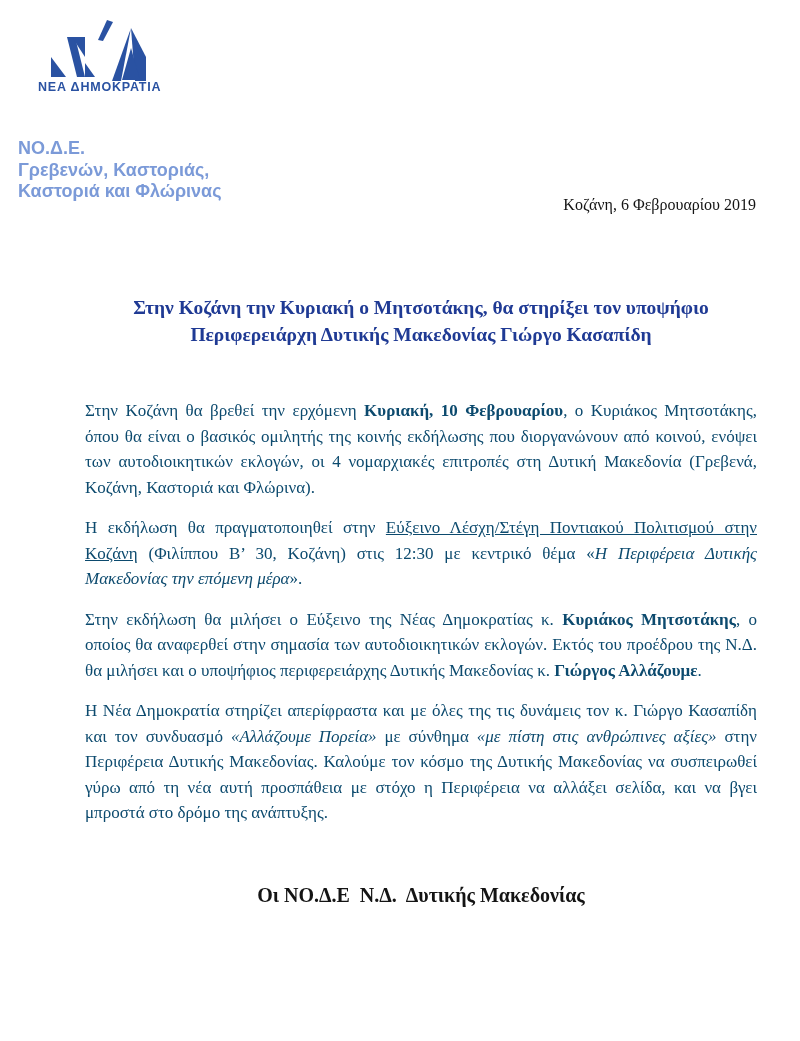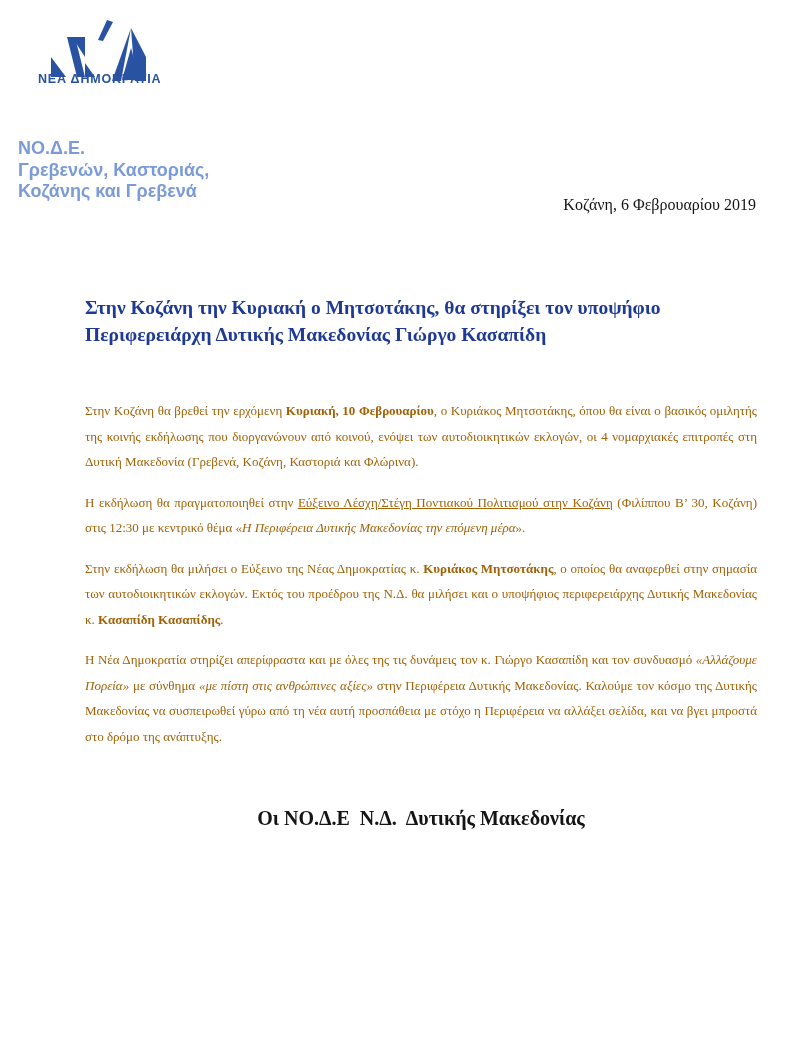--- a/index.html
+++ b/index.html
@@ -18,21 +18,21 @@
     position: absolute;
     left: 40px;
     top: 18px;
     width: 108px;
     height: 64px;
   }
   .logo-mark polygon { fill: var(--logo-blue, #2A52A2); }
   .logo-wordmark {
     position: absolute;
     left: 38px;
-    top: 72px;
+    top: 80px;
     width: 125px;
     font-family: "Liberation Sans", sans-serif;
     font-weight: bold;
     font-size: 12.5px;
     letter-spacing: 0.8px;
     color: var(--logo-blue, #2A52A2);
     white-space: nowrap;
   }
   .node-block {
     position: absolute;
@@ -64,32 +64,33 @@
   }
   .doc-title {
     text-align: center;
     font-weight: bold;
     font-size: 20.5px;
     line-height: 26px;
     color: #141414;
   }
   .doc-subtitle {
     margin-top: 17px;
+    text-align: center;
     font-weight: bold;
     font-size: 19.5px;
     line-height: 26.5px;
     color: var(--subtitle-blue, #1F3A94);
   }
   .body-text { margin-top: 50px; }
   .body-text p {
     margin: 0 0 15px 0;
-    font-size: 13px;
+    font-size: 17px;
     line-height: 25.5px;
     text-align: justify;
-    color: #a16207;
+    color: #0c4a6e;
   }
   .signature {
     margin-top: 58px;
     text-align: center;
     font-weight: bold;
     font-size: 20px;
     white-space: pre;
     color: #141414;
   }
 </style>
@@ -114,35 +115,35 @@
 
     <polygon points="131,28 146,57 146,81 135,81"></polygon>
 
     <polygon points="131,48 122,80 140,80"></polygon>
   </svg>
   <div class="logo-wordmark">ΝΕΑ ΔΗΜΟΚΡΑΤΙΑ</div>
 
   <div class="node-block">
     <div>ΝΟ.Δ.Ε.</div>
     <div>Γρεβενών, Καστοριάς,</div>
-    <div>Κοζάνης και Γρεβενά</div>
+    <div>Καστοριά και Φλώρινας</div>
   </div>
 
   <div class="dateline">Κοζάνη, 6 Φεβρουαρίου 2019</div>
 
   <div class="doc-main">
 
     <div class="doc-subtitle">
       <div>Στην Κοζάνη την Κυριακή ο Μητσοτάκης, θα στηρίξει τον υποψήφιο</div>
       <div>Περιφερειάρχη Δυτικής Μακεδονίας Γιώργο Κασαπίδη</div>
     </div>
 
     <div class="body-text">
       <p><span>Στην Κοζάνη θα βρεθεί την ερχόμενη </span><span style="font-weight: bold;">Κυριακή, 10 Φεβρουαρίου</span><span>, ο Κυριάκος Μητσοτάκης, όπου θα είναι ο βασικός ομιλητής της κοινής εκδήλωσης που διοργανώνουν από κοινού, ενόψει των αυτοδιοικητικών εκλογών, οι 4 νομαρχιακές επιτροπές στη Δυτική Μακεδονία (Γρεβενά, Κοζάνη, Καστοριά και Φλώρινα).</span></p>
       <p><span>Η εκδήλωση θα πραγματοποιηθεί στην </span><span style="text-decoration: underline;">Εύξεινο Λέσχη/Στέγη Ποντιακού Πολιτισμού στην Κοζάνη</span><span> (Φιλίππου Β’ 30, Κοζάνη) στις 12:30 με κεντρικό θέμα «</span><span style="font-style: italic;">Η Περιφέρεια Δυτικής Μακεδονίας την επόμενη μέρα</span><span>».</span></p>
-      <p><span>Στην εκδήλωση θα μιλήσει ο Εύξεινο της Νέας Δημοκρατίας κ. </span><span style="font-weight: bold;">Κυριάκος Μητσοτάκης</span><span>, ο οποίος θα αναφερθεί στην σημασία των αυτοδιοικητικών εκλογών. Εκτός του προέδρου της Ν.Δ. θα μιλήσει και ο υποψήφιος περιφερειάρχης Δυτικής Μακεδονίας κ. </span><span style="font-weight: bold;">Κασαπίδη Κασαπίδης</span><span>.</span></p>
+      <p><span>Στην εκδήλωση θα μιλήσει ο Εύξεινο της Νέας Δημοκρατίας κ. </span><span style="font-weight: bold;">Κυριάκος Μητσοτάκης</span><span>, ο οποίος θα αναφερθεί στην σημασία των αυτοδιοικητικών εκλογών. Εκτός του προέδρου της Ν.Δ. θα μιλήσει και ο υποψήφιος περιφερειάρχης Δυτικής Μακεδονίας κ. </span><span style="font-weight: bold;">Γιώργος Αλλάζουμε</span><span>.</span></p>
       <p><span>Η Νέα Δημοκρατία στηρίζει απερίφραστα και με όλες της τις δυνάμεις τον κ. Γιώργο Κασαπίδη και τον συνδυασμό </span><span style="font-style: italic;">«Αλλάζουμε Πορεία»</span><span> με σύνθημα </span><span style="font-style: italic;">«με πίστη στις ανθρώπινες αξίες»</span><span> στην Περιφέρεια Δυτικής Μακεδονίας. Καλούμε τον κόσμο της Δυτικής Μακεδονίας να συσπειρωθεί γύρω από τη νέα αυτή προσπάθεια με στόχο η Περιφέρεια να αλλάξει σελίδα, και να βγει μπροστά στο δρόμο της ανάπτυξης.</span></p>
     </div>
 
     <div class="signature">Οι ΝΟ.Δ.Ε  Ν.Δ.  Δυτικής Μακεδονίας</div>
   </div>
 
 </div>
 
 </body></html>

